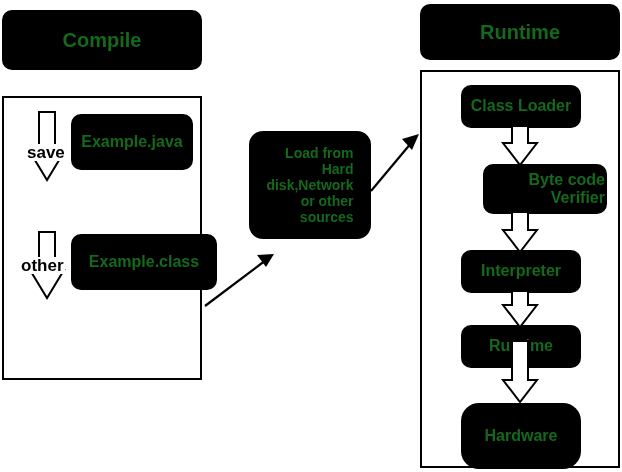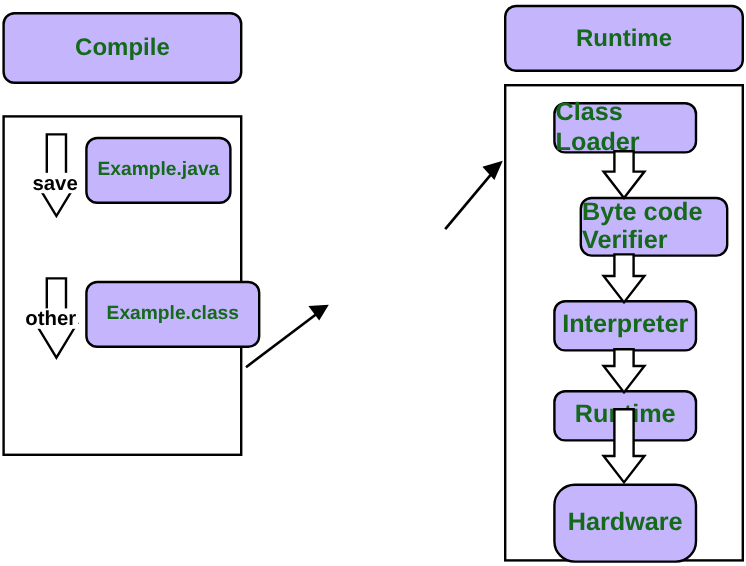--- a/index.html
+++ b/index.html
@@ -13,43 +13,43 @@
     height: 472px;
     background: #ffffff;
     font-family: "Liberation Sans", sans-serif;
     overflow: hidden;
   }
 
   
   .node {
     position: absolute;
     box-sizing: border-box;
-    background: #c4b5fd;
+    background: #000000;
     border: 2px solid #000000;
     border-radius: 10px;
     display: flex;
     align-items: center;
     justify-content: center;
-    text-align: left;
+    text-align: right;
     color: #14691b;
     font-weight: bold;
     line-height: 1.15;
   }
   .panel {
     position: absolute;
     box-sizing: border-box;
     background: #ffffff;
     border: 2px solid #000000;
     border-radius: 0;
   }
   .header-node {
     font-size: 20px;
   }
   .stage-node {
-    font-size: 21px;
+    font-size: 16px;
   }
   .file-node {
     font-size: 16px;
   }
   .source-node {
     font-size: 14px;
     border-radius: 14px;
     padding: 4px 6px;
   }
   .source-node .lines {
@@ -109,20 +109,29 @@
   <div class="panel" style="left:2px; top:96px; width:200px; height:284px;"></div>
 
   <div class="node file-node" style="left:71px; top:114px; width:122px; height:56px;">
     <span>Example.java</span>
   </div>
 
   <div class="node file-node" style="left:71px; top:234px; width:146px; height:56px;">
     <span>Example.class</span>
   </div>
 
+  <div class="node source-node" style="left:249px; top:131px; width:122px; height:108px;">
+    <span class="lines">
+      <span>Load from</span>
+      <span>Hard</span>
+      <span>disk,Network</span>
+      <span>or other</span>
+      <span>sources</span>
+    </span>
+  </div>
 
   <div class="node header-node" style="left:420px; top:4px; width:200px; height:56px;">
     <span>Runtime</span>
   </div>
 
   <div class="panel" style="left:420px; top:70px; width:200px; height:398px;"></div>
 
   <div class="node stage-node" style="left:461px; top:85px; width:120px; height:43px;">
     <span>Class Loader</span>
   </div>

